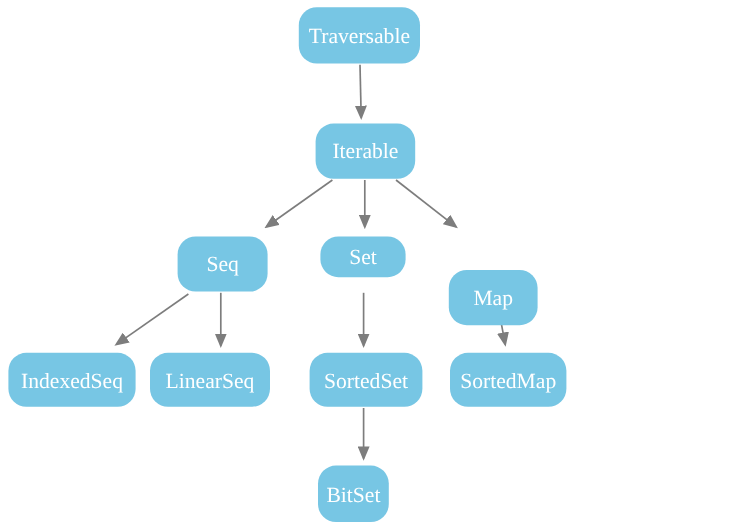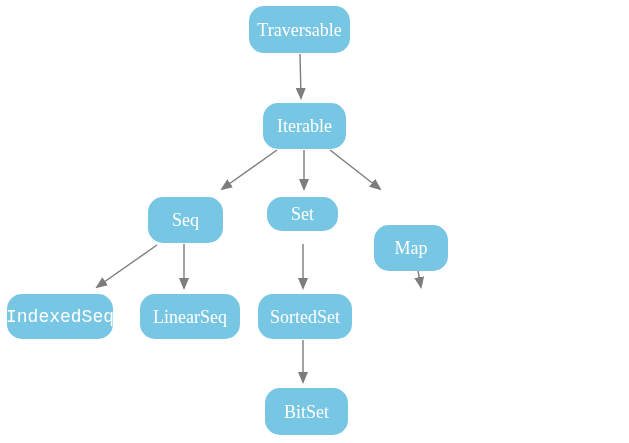--- a/index.html
+++ b/index.html
@@ -37,25 +37,25 @@
     font-size: 18px;
     line-height: 1;
     white-space: nowrap;
     text-align: center;
   }
   #n-traversable { left: 249px; top: 6px;   width: 101px; height: 47px; }
   #n-iterable    { left: 263px; top: 103px; width: 83px;  height: 46px; }
   #n-seq         { left: 148px; top: 197px; width: 75px;  height: 46px; }
   #n-set         { left: 267px; top: 197px; width: 71px;  height: 34px; }
   #n-map         { left: 374px; top: 197px; width: 74px;  height: 46px; margin-top: 28px; }
-  #n-indexedseq  { left: 7px;   top: 294px; width: 106px; height: 45px; font-family: Liberation Mono, monospace; }
-  #n-linearseq   { left: 140px; top: 294px; width: 100px; height: 45px; }
+  #n-indexedseq  { left: 7px;   top: 294px; width: 106px; height: 45px; }
+  #n-linearseq   { left: 125px; top: 294px; width: 100px; height: 45px; }
   #n-sortedset   { left: 258px; top: 294px; width: 94px;  height: 45px; text-align: right; }
   #n-sortedmap   { left: 375px; top: 294px; width: 97px;  height: 45px; }
-  #n-bitset      { left: 265px; top: 388px; width: 83px;  height: 47px; }
+  #n-bitset      { left: 265px; top: 388px; width: 59px;  height: 47px; }
 </style>
 </head>
 <body>
 
 <div class="canvas">
 
   <svg class="edges" viewBox="0 0 629 443" xmlns="http://www.w3.org/2000/svg">
     <defs>
       <marker id="arrow" viewBox="0 0 12 10" refX="10" refY="5" markerWidth="12" markerHeight="10" markerUnits="userSpaceOnUse" orient="auto">
         <path d="M0,0 L12,5 L0,10 Z" fill="#7d7d7d"></path>
@@ -73,15 +73,16 @@
   </svg>
 
   <div class="node" id="n-iterable">Iterable</div>
   <div class="node" id="n-traversable">Traversable</div>
   <div class="node" id="n-seq">Seq</div>
   <div class="node" id="n-set">Set</div>
   <div class="node" id="n-map">Map</div>
   <div class="node" id="n-indexedseq">IndexedSeq</div>
   <div class="node" id="n-linearseq">LinearSeq</div>
   <div class="node" id="n-sortedset">SortedSet</div>
+  <div class="node" id="n-sortedmap">SortedMap</div>
   <div class="node" id="n-bitset">BitSet</div>
 
 </div>
 
 </body></html>

